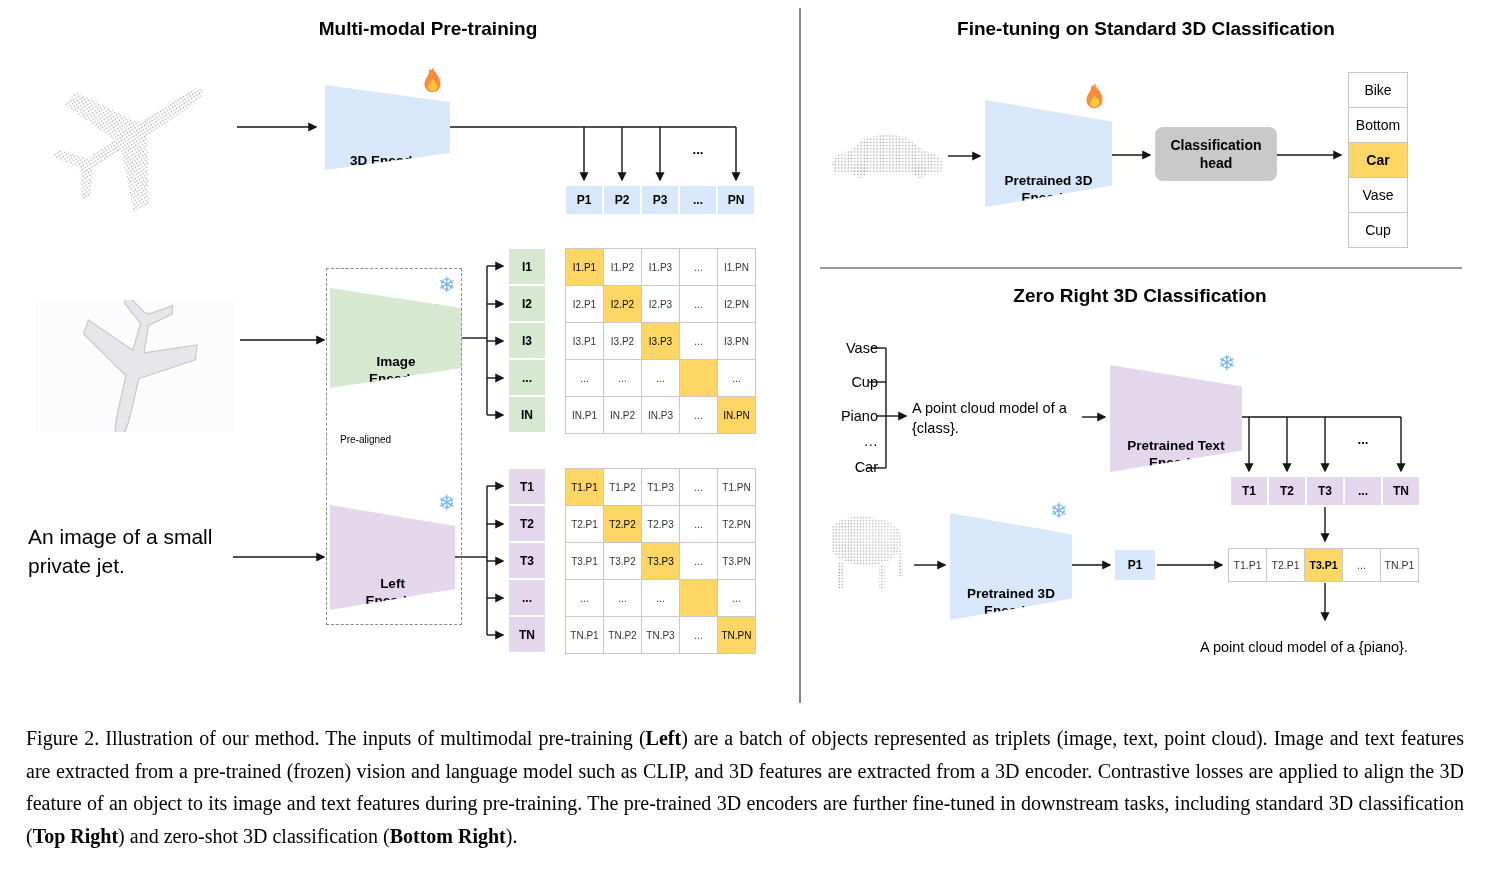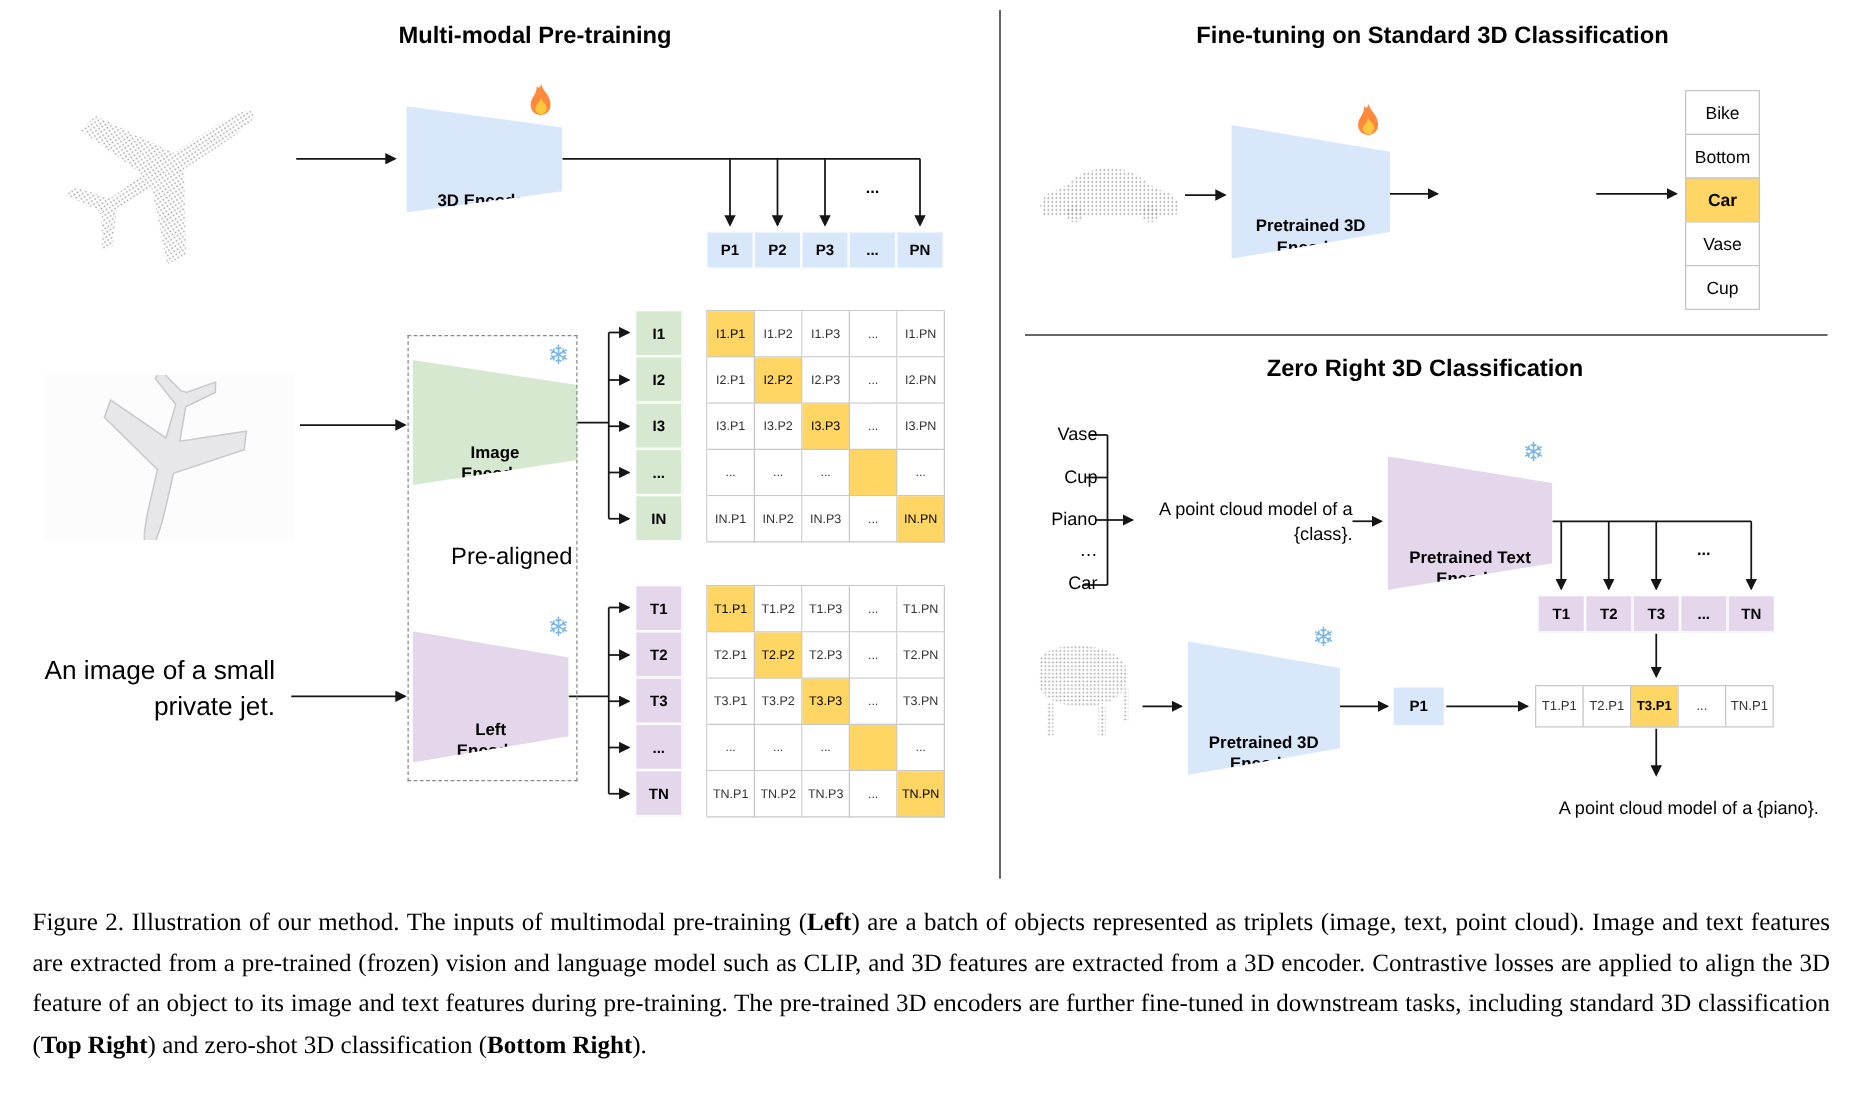--- a/index.html
+++ b/index.html
@@ -33,21 +33,21 @@
   .rcell{width:39px;height:34px;display:flex;align-items:center;justify-content:center;font-size:10.5px;color:#333;
          border:1px solid #c8c8c8;margin-left:-1px;background:#fff}
   .rcell:first-child{margin-left:0}
   .rcell.hl{background:var(--hl);font-weight:bold;color:#000}
   .classcell{width:60px;height:36px;display:flex;align-items:center;justify-content:center;font-size:14px;
              border:1px solid #c5c5c5;margin-top:-1px;background:#fff}
   .classcell:first-child{margin-top:4px}
   .classcell.hl{background:var(--hl);font-weight:bold}
   .dashedbox{position:absolute;border:1.6px dashed #8a8a8a}
   .snow{position:absolute;color:#79B6E8;font-size:21px;line-height:1}
-  .lbl{position:absolute;font-size:14.5px;text-align:right;line-height:1.4}
+  .lbl{position:absolute;font-size:14.5px;text-align:left;line-height:1.4}
   .dots{position:absolute;font-size:13px;font-weight:bold;text-align:center}
   .zsclass{position:absolute;right:0;font-size:14.5px;line-height:17px;white-space:nowrap}
   .zsclass:nth-child(1){top:0}
   .zsclass:nth-child(2){top:34px}
   .zsclass:nth-child(3){top:68px}
   .zsclass:nth-child(4){top:93px}
   .zsclass:nth-child(5){top:119px}
   .caption{position:absolute;font-family:"Liberation Serif",serif;font-size:20px;line-height:1.63;text-align:justify;color:#000}
   .caption .b{font-weight:bold}
 </style>
@@ -145,21 +145,21 @@
       <path d="M88,-2 C88,-6 70,-8 52,-8 L14,-8 L-24,-70 L-42,-68 L-18,-7 L-52,-5 L-72,-30 L-82,-28 L-66,-3 L-66,3 L-82,28 L-72,30 L-52,5 L-18,7 L-42,68 L-24,70 L14,8 L52,8 C70,8 88,6 88,2 Z" fill="#e7e7ea" stroke="#c9c9cd" stroke-width="1.5"></path>
     </g>
   </svg>
 
   <div class="trap" style="left:330px;top:288px;width:132px;height:100px;background:var(--green)">
     <span style="width:72px">Image Encoder</span>
   </div>
   <div class="snow" style="left:438px;top:274px">❄</div>
 
   <div class="dashedbox" style="left:326px;top:268px;width:136px;height:357px"></div>
-  <div class="lbl" style="left:330px;top:433px;width:128px;font-size:19px">Pre-aligned</div>
+  <div class="lbl" style="left:340px;top:433px;width:128px;font-size:10px">Pre-aligned</div>
 
   <div class="colm" style="left:508px;top:248px">
       <div class="cell icell">I1</div>
       <div class="cell icell">I2</div>
       <div class="cell icell">I3</div>
       <div class="cell icell">...</div>
       <div class="cell icell">IN</div>
     </div>
   <div class="matrix m5" style="left:565px;top:248px">
       <div class="mcell hl">I1.P1</div>
@@ -242,20 +242,23 @@
   <div class="trap" style="left:985px;top:100px;width:127px;height:107px;background:var(--blue)">
     <span style="width:98px">Pretrained 3D Encoder</span>
   </div>
   <div class="abs" style="left:1082px;top:82px;width:26px;height:30px">
     <svg width="26" height="30" viewBox="0 0 24 28">
       <path d="M12 1 C13 7 19 9 19 17 A7.5 7.5 0 0 1 4 17 C4 11 9 9 8.5 3 C10.5 5 11.5 3 12 1 Z" fill="#FF8A3C"></path>
       <path d="M12 12 C13 15 16 16 16 19.5 A4.2 4.2 0 0 1 7.6 19.5 C7.6 16.5 11 15.5 11 12.5 Z" fill="#FFC83C"></path>
     </svg>
   </div>
 
+  <div class="abs" style="left:1155px;top:127px;width:122px;height:54px;background:var(--gray);border-radius:8px;display:flex;align-items:center;justify-content:center;text-align:center;font-weight:bold;font-size:14px;line-height:1.3">
+    <span style="width:104px">Classification head</span>
+  </div>
 
   <div class="colm" style="left:1348px;top:68px">
       <div class="classcell">Bike</div>
       <div class="classcell">Bottom</div>
       <div class="classcell hl">Car</div>
       <div class="classcell">Vase</div>
       <div class="classcell">Cup</div>
     </div>
 
   <div class="title" style="left:900px;top:285px;width:480px">Zero Right 3D Classification</div>

